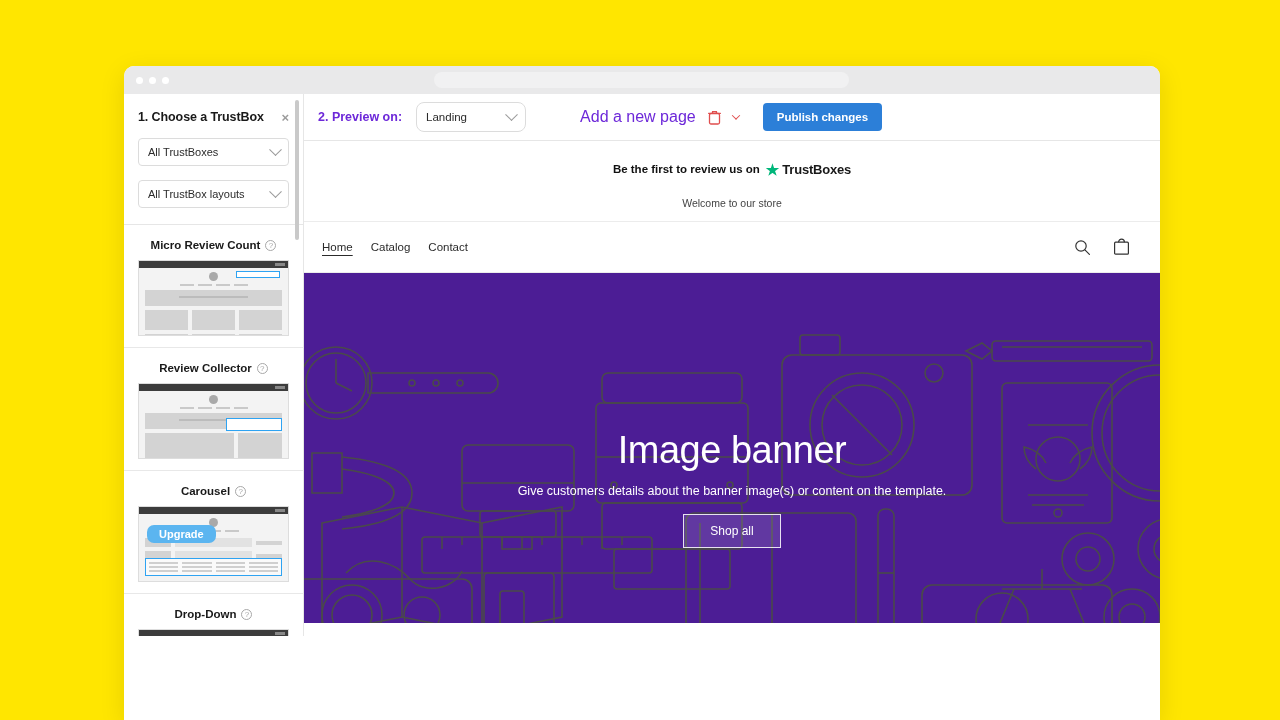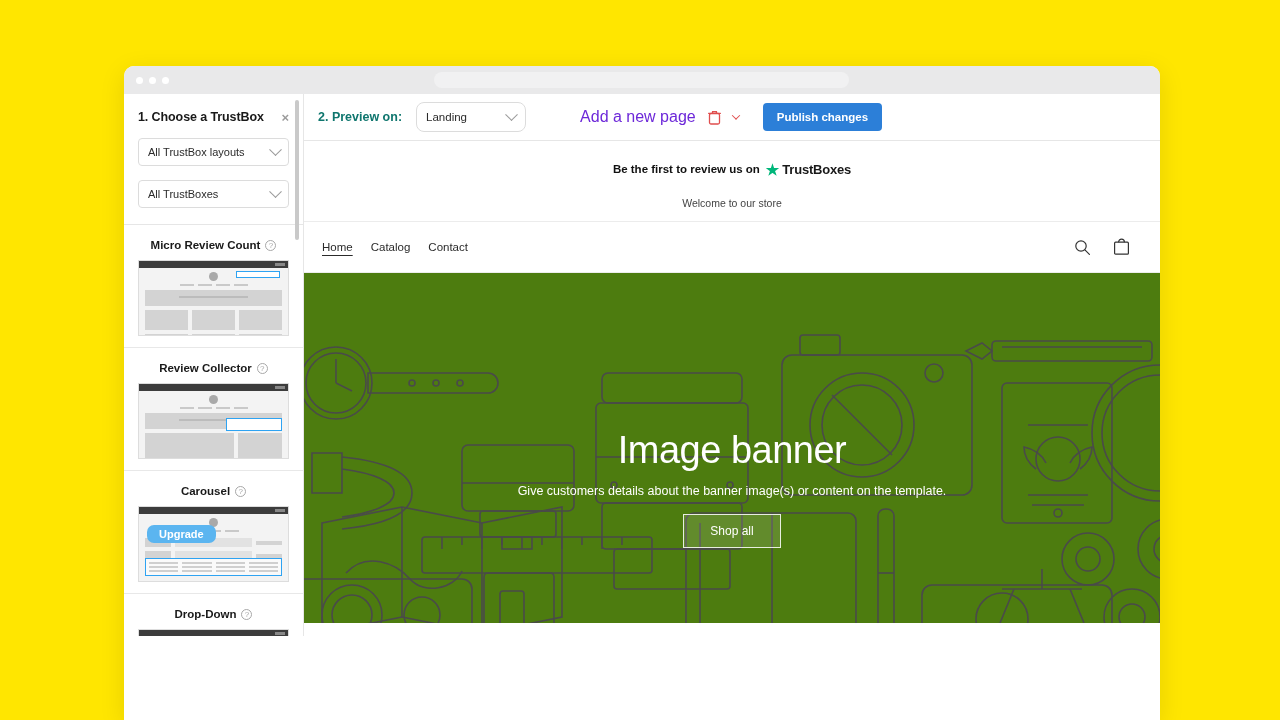--- a/index.html
+++ b/index.html
@@ -151,21 +151,21 @@
   }
 
   
   .preview-pane { flex: 1; display: flex; flex-direction: column; min-width: 0; }
   .toolbar {
     height: 47px; border-bottom: 1px solid #e6e6e6;
     display: flex; align-items: center; gap: 12px;
     padding: 0 14px;
     background: #fff; flex: none;
   }
-  .toolbar-label { font-size: 12.5px; font-weight: bold; color: #0f766e; }
+  .toolbar-label { font-size: 12.5px; font-weight: bold; color: #6d28d9; }
   .landing-select {
     width: 110px; height: 30px; border: 1px solid #dcdcdc; border-radius: 8px;
     display: flex; align-items: center; justify-content: space-between;
     padding: 0 9px; font-size: 11.5px; color: #2b2b2b; cursor: pointer;
     margin-left: 2px;
   }
   .add-page {
     font-size: 16px; color: #6d28d9; cursor: pointer; margin-left: 42px;
     white-space: nowrap;
   }
@@ -202,21 +202,21 @@
     position: relative;
   }
   .nav-links { display: flex; gap: 18px; margin-left: 18px; }
   .nav-link { font-size: 11.5px; color: #2b2b2b; cursor: pointer; }
   .nav-link.active { text-decoration: underline; text-underline-offset: 4px; }
   .nav-icons { margin-left: auto; display: flex; gap: 22px; align-items: center; }
   .icon-btn { cursor: pointer; display:flex; }
 
   
   .hero {
-    position: relative; height: 350px; background: #4d7c0f; overflow: hidden;
+    position: relative; height: 350px; background: #4c1d95; overflow: hidden;
   }
   .hero svg { position: absolute; inset: 0; width: 100%; height: 100%; }
   .hero-content {
     position: absolute; inset: 0; display: flex; flex-direction: column;
     align-items: center; justify-content: center; gap: 12px;
     padding-top: 80px;
   }
   .hero-title { font-size: 38px; color: #fff; font-weight: normal; letter-spacing: -.5px;}
   .hero-sub { font-size: 12.5px; color: #fff; }
   .hero-btn {
@@ -244,26 +244,26 @@
 
     <div class="sidebar">
 
       <div class="sidebar-head">
         <div class="sidebar-title">
           <span>1. Choose a TrustBox</span>
           <span class="close-x">×</span>
         </div>
 
         <div class="select">
+          <span>All TrustBoxes</span>
+          <span class="chev"></span>
+        </div>
+
+        <div class="select">
           <span>All TrustBox layouts</span>
-          <span class="chev"></span>
-        </div>
-
-        <div class="select">
-          <span>All TrustBoxes</span>
           <span class="chev"></span>
         </div>
       </div>
 
       <div class="trustbox-list">
 
         <div class="tb-item">
           <div class="tb-label">
             <span>Micro Review Count</span>
             <span class="help">?</span>

